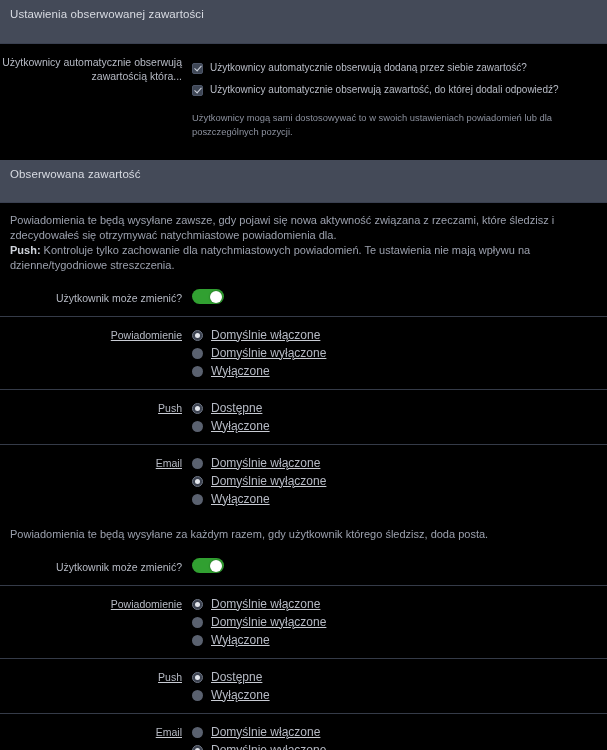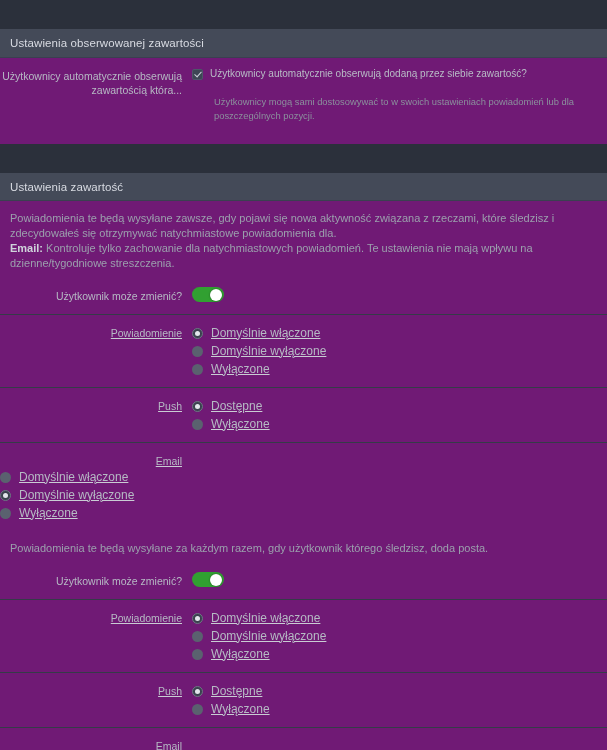--- a/index.html
+++ b/index.html
@@ -22,29 +22,28 @@
     position: relative;
     background: #2b303b;
   }
 
   
   .section-header {
     background: #444a58;
     color: #d8dbe2;
     font-size: 11.5px;
     line-height: 1;
-    padding: 9px 0 7px 10px;
+    padding: 9px 0 22px 10px;
     letter-spacing: .1px;
     border-bottom: 1px solid #3a4050;
-    margin-top: 29px;
   }
 
   
   .section-body {
-    background: #701a75;
+    background: #000000;
   }
 
   
   .row {
     display: flex;
     align-items: flex-start;
     padding: 9px 8px 9px 0;
     border-bottom: 1px solid #353b48;
   }
   .row.no-border { border-bottom: none; }
@@ -70,33 +69,33 @@
   .desc-block {
     font-size: 11px;
     line-height: 15px;
     color: #9ba0ad;
     padding: 10px 10px 8px 10px;
   }
   .desc-block .strong { color: #cfd3db; font-weight: bold; }
 
   .hint-row {
     padding: 6px 10px 12px 0;
-    margin-left: 22px;
   }
   .hint-text {
     font-size: 9.4px;
     color: #8b909d;
     line-height: 14px;
   }
 
   
   .check-line {
     display: flex;
     align-items: flex-end;
     margin-bottom: 9px;
+    margin-top: 8px;
   }
   .check-line:last-child { margin-bottom: 0; }
 
   .checkbox {
     width: 11px;
     height: 11px;
     min-width: 11px;
     border-radius: 2px;
     background: #3e4655;
     border: 1px solid #4d5668;
@@ -182,53 +181,57 @@
 
   .toggle-cell { padding-top: 0px; }
 
   .row.toggle-row { padding-top: 8px; padding-bottom: 8px; }
 
   
   .grp {
     border-bottom: 1px solid #353b48;
     text-decoration: underline;
   }
-  .grp:last-child { border-bottom: none; flex-direction: column; }
+  .grp:last-child { border-bottom: none; }
 </style>
 </head>
 <body>
 
 <div class="page">
 
   <div>
     <div class="section-header">Ustawienia obserwowanej zawartości</div>
     <div class="section-body">
       <div class="row no-border">
         <div class="row-label">Użytkownicy automatycznie obserwują zawartością która...</div>
         <div class="row-field">
           <div class="check-line">
             <span class="checkbox checked"></span>
             <span class="check-label">Użytkownicy automatycznie obserwują dodaną przez siebie zawartość?</span>
           </div>
+          <div class="check-line">
+            <span class="checkbox checked"></span>
+            <span class="check-label">Użytkownicy automatycznie obserwują zawartość, do której dodali odpowiedź?</span>
+          </div>
           <div class="hint-row">
             <div class="hint-text">Użytkownicy mogą sami dostosowywać to w swoich ustawieniach powiadomień lub dla poszczególnych pozycji.</div>
           </div>
         </div>
       </div>
     </div>
   </div>
 
   <div>
-    <div class="section-header">Ustawienia zawartość</div>
+    <div class="section-header">Obserwowana zawartość</div>
     <div class="section-body">
 
       <div class="desc-block">
         <span>Powiadomienia te będą wysyłane zawsze, gdy pojawi się nowa aktywność związana z rzeczami, które śledzisz i zdecydowałeś się otrzymywać natychmiastowe powiadomienia dla.</span>
         <br>
-        <span class="strong">Email:</span><span> Kontroluje tylko zachowanie dla natychmiastowych powiadomień. Te ustawienia nie mają wpływu na dzienne/tygodniowe streszczenia.</span>
+        <span class="strong">Push:</span><span> Kontroluje tylko zachowanie dla natychmiastowych powiadomień. Te ustawienia nie mają wpływu na dzienne/tygodniowe streszczenia.</span>
       </div>
 
       <div class="row toggle-row">
         <div class="row-label">Użytkownik może zmienić?</div>
         <div class="row-field toggle-cell">
           <span class="toggle on">
             <span class="knob"></span>
           </span>
         </div>
       </div>

